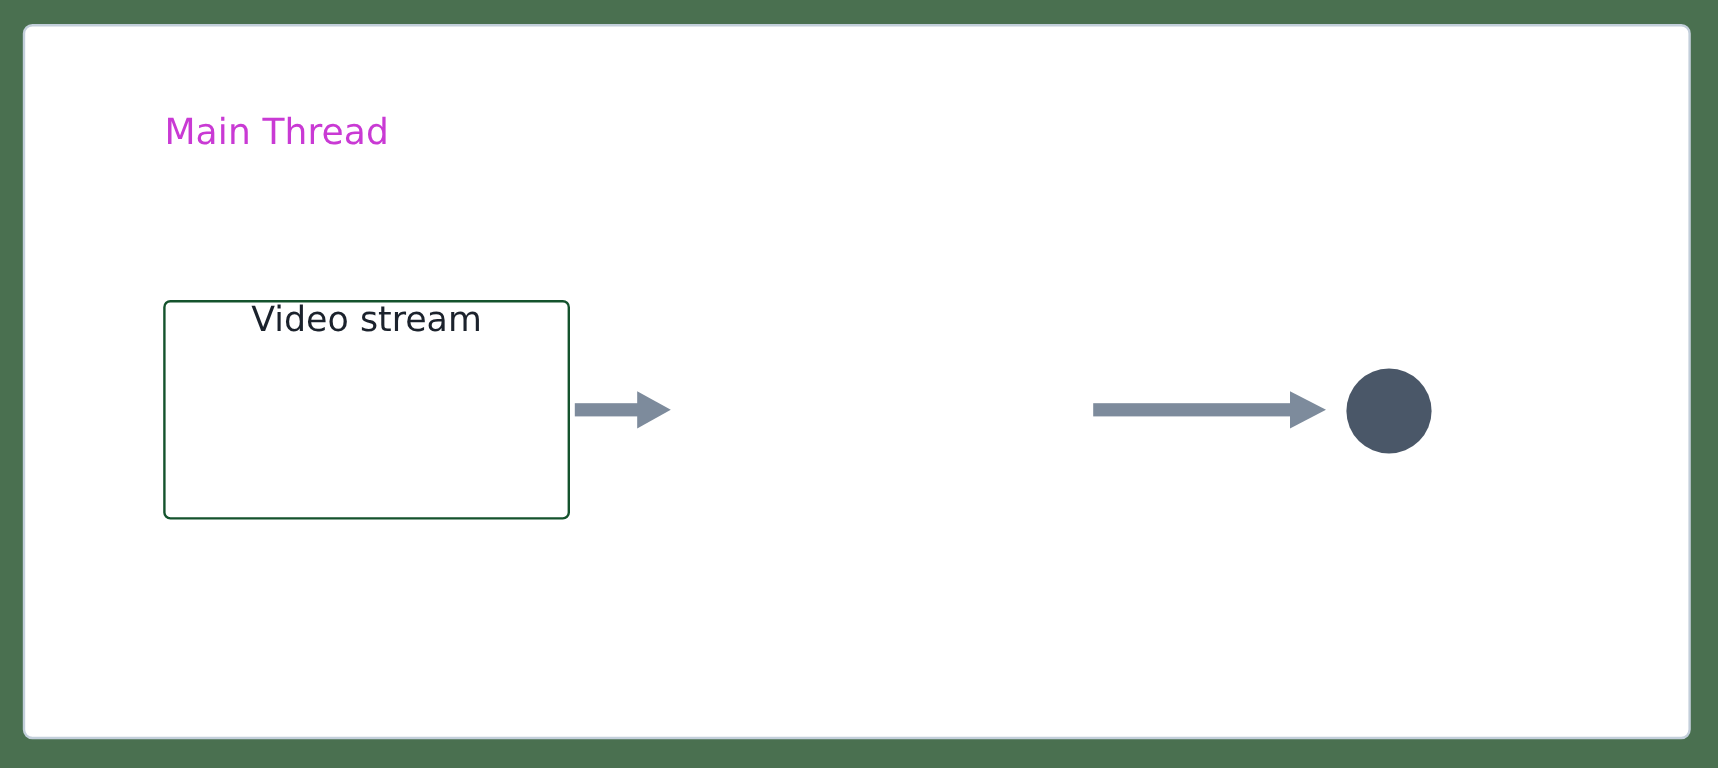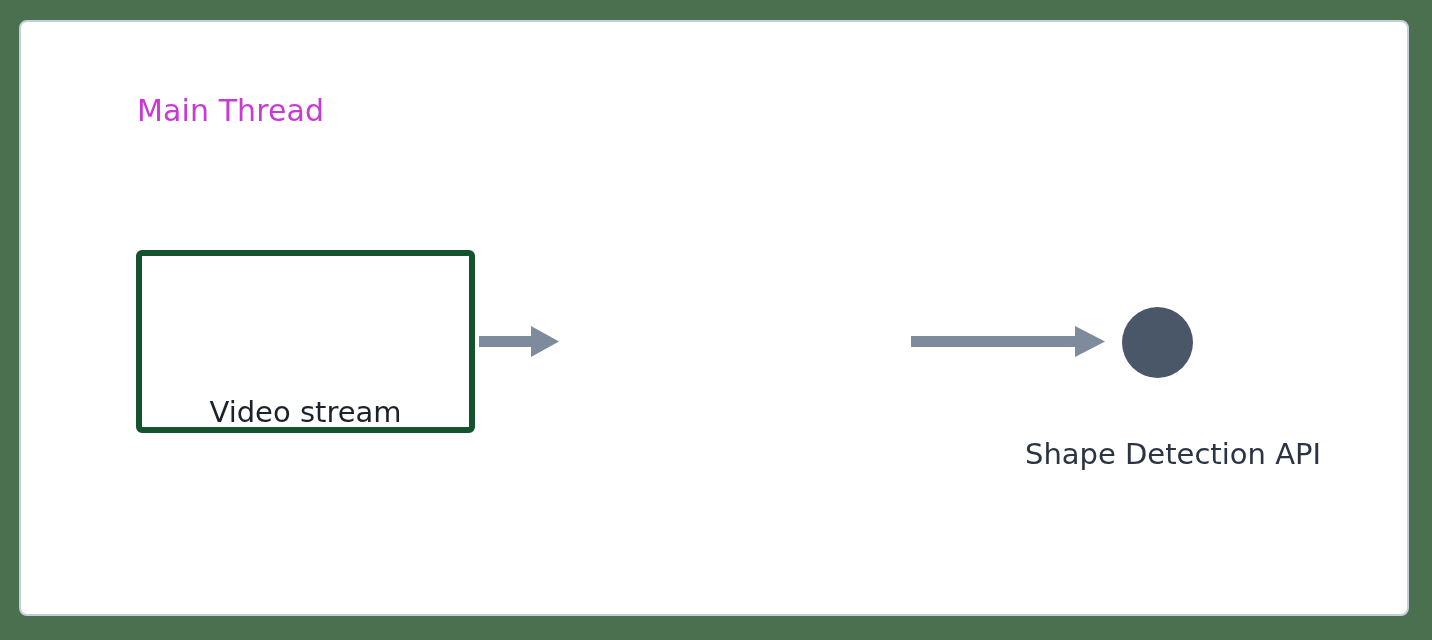--- a/index.html
+++ b/index.html
@@ -43,25 +43,25 @@
     line-height: 1;
     color: #c93ad4;
     white-space: nowrap;
     letter-spacing: 0.1px;
   }
 
   
   .node-box {
     position: absolute;
     background: #ffffff;
-    border: 6px solid #14532d;
+    border: 2px solid #14532d;
     border-radius: 6px;
     box-sizing: border-box;
     display: flex;
-    align-items: flex-end;
+    align-items: flex-start;
     justify-content: center;
   }
   .node-box .node-label {
     font-size: 29px;
     color: #1b222c;
     white-space: nowrap;
     line-height: 1;
   }
 
   #node-video {
@@ -130,16 +130,15 @@
 
     <svg class="arrow-svg" id="arrow-2" width="200" height="40" viewBox="0 0 200 40">
       <g fill="#7d8b9c">
         <rect x="0" y="14" width="170" height="11"></rect>
         <polygon points="164,4 194,19.5 164,35"></polygon>
       </g>
     </svg>
 
     <div class="circle-node"></div>
 
-    <div class="circle-caption">Shape Detection API</div>
 
   </div>
 </div>
 
 </body></html>

